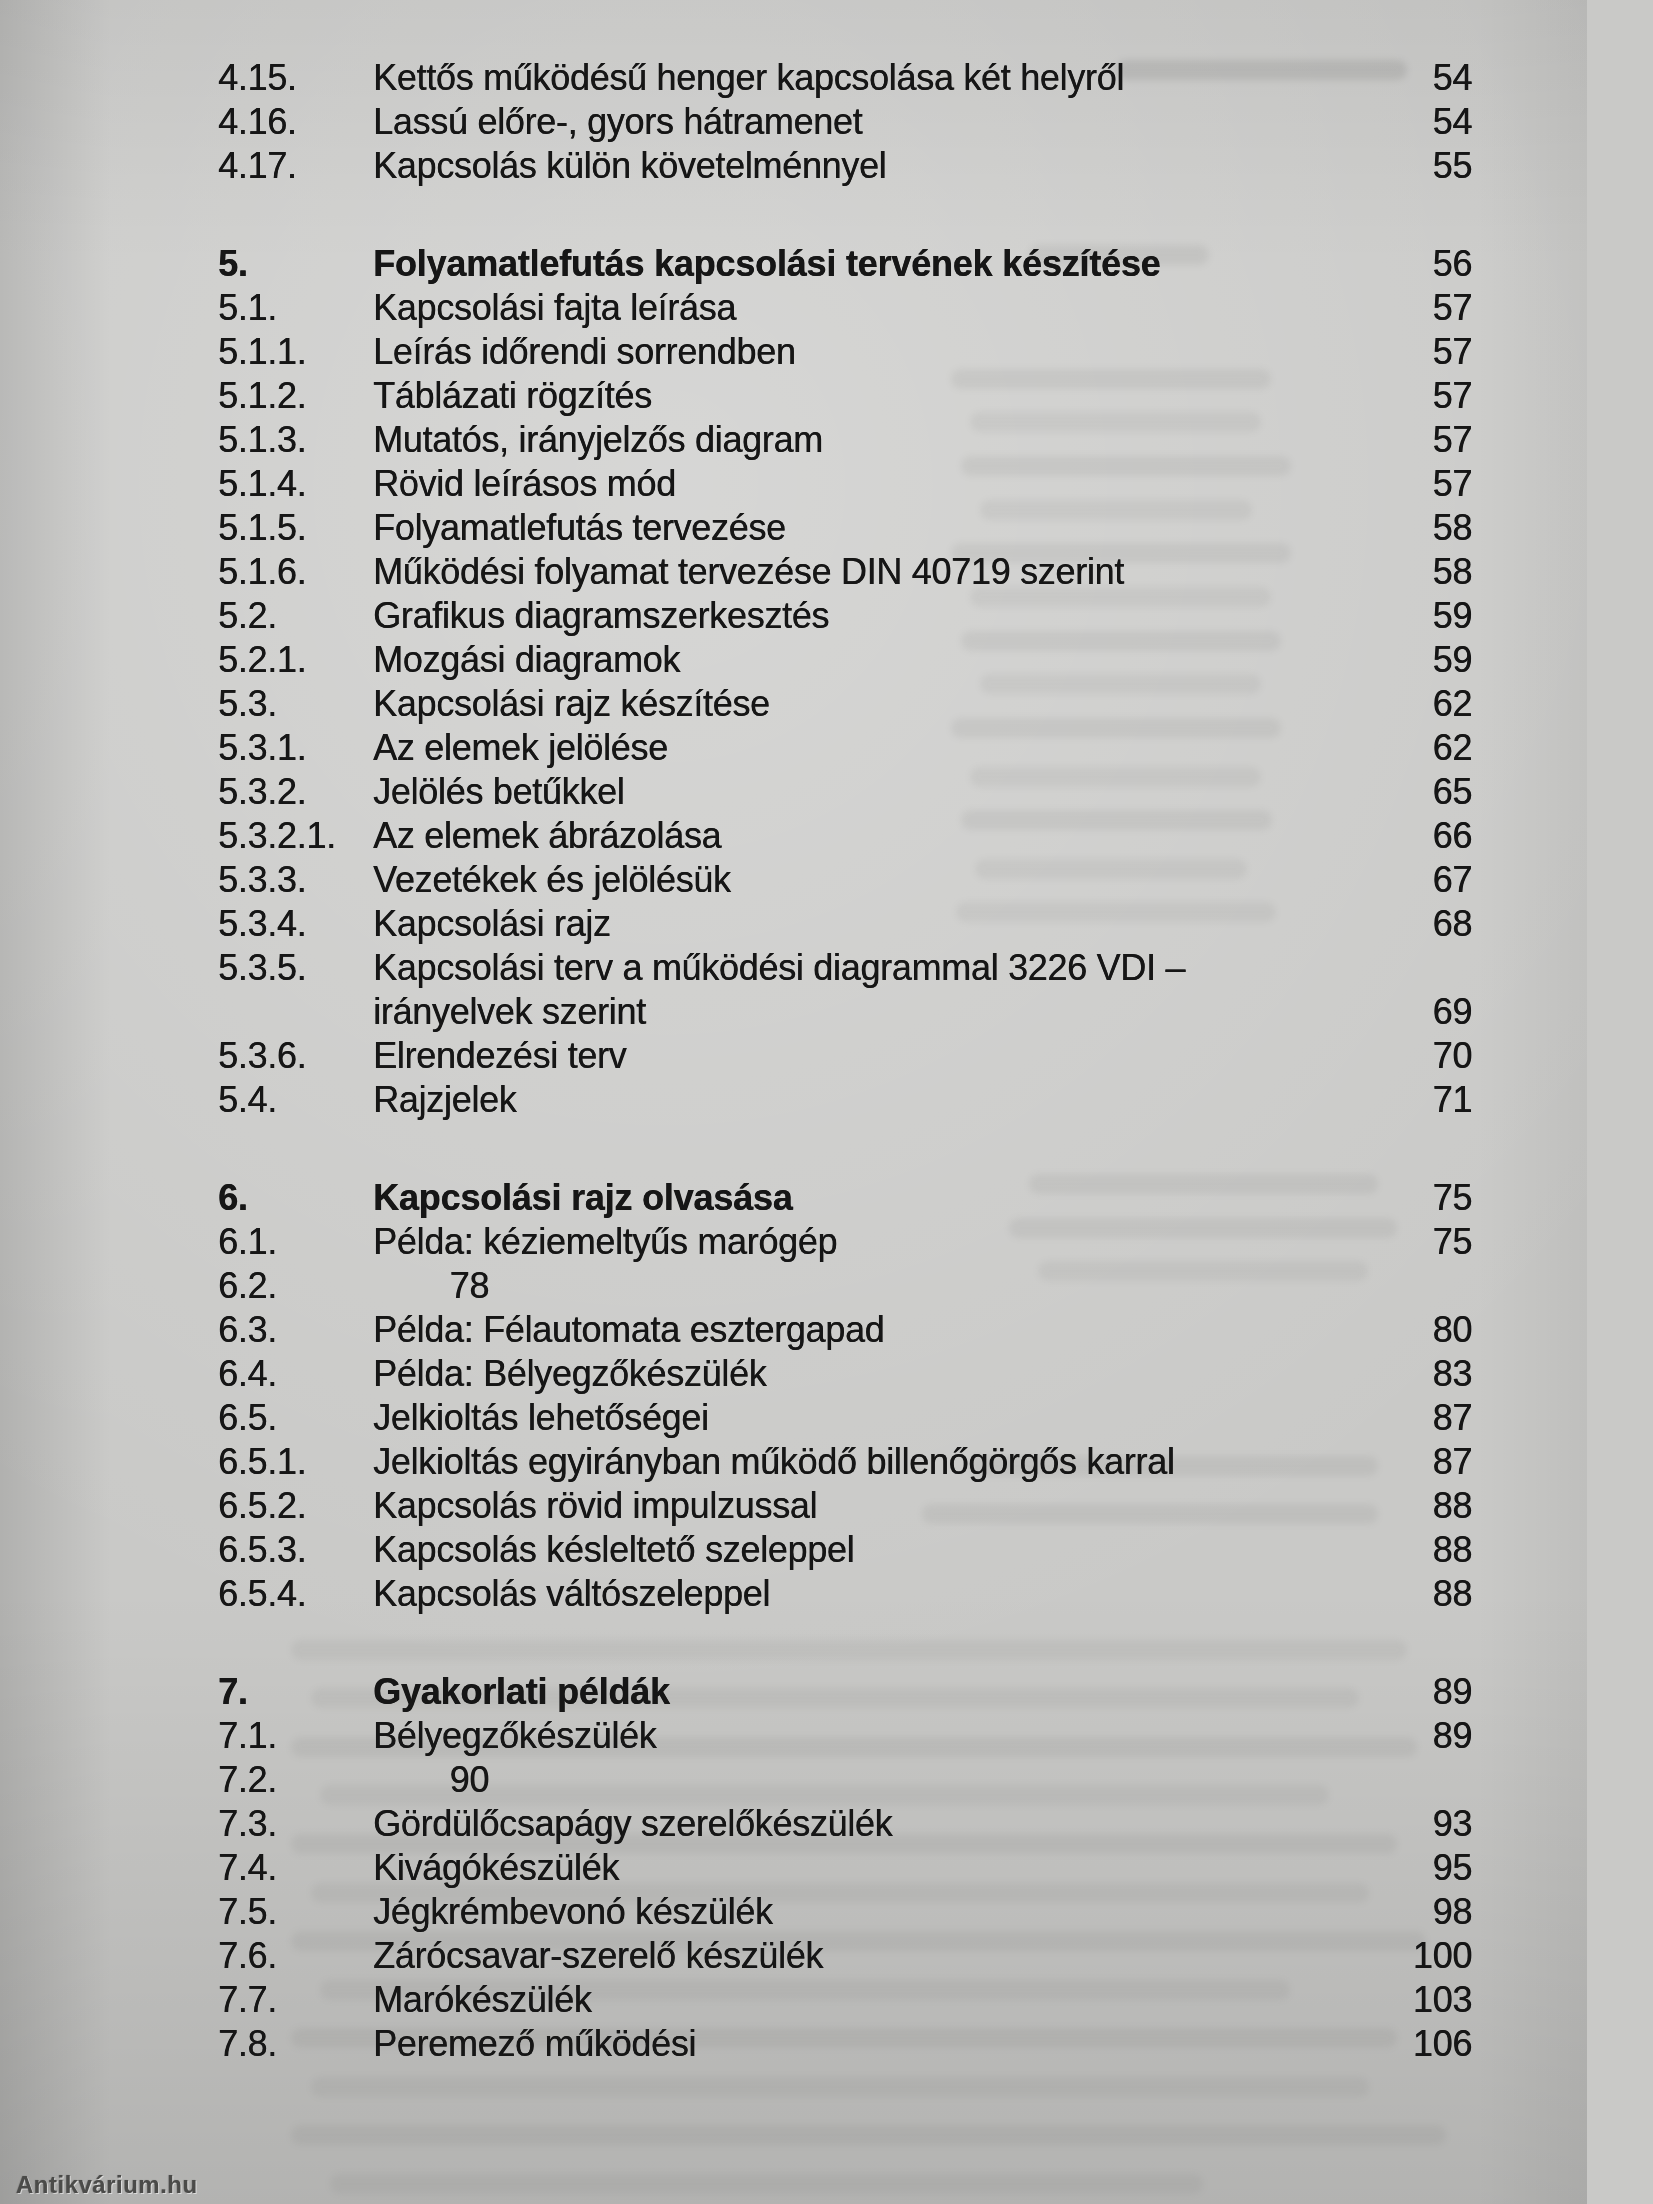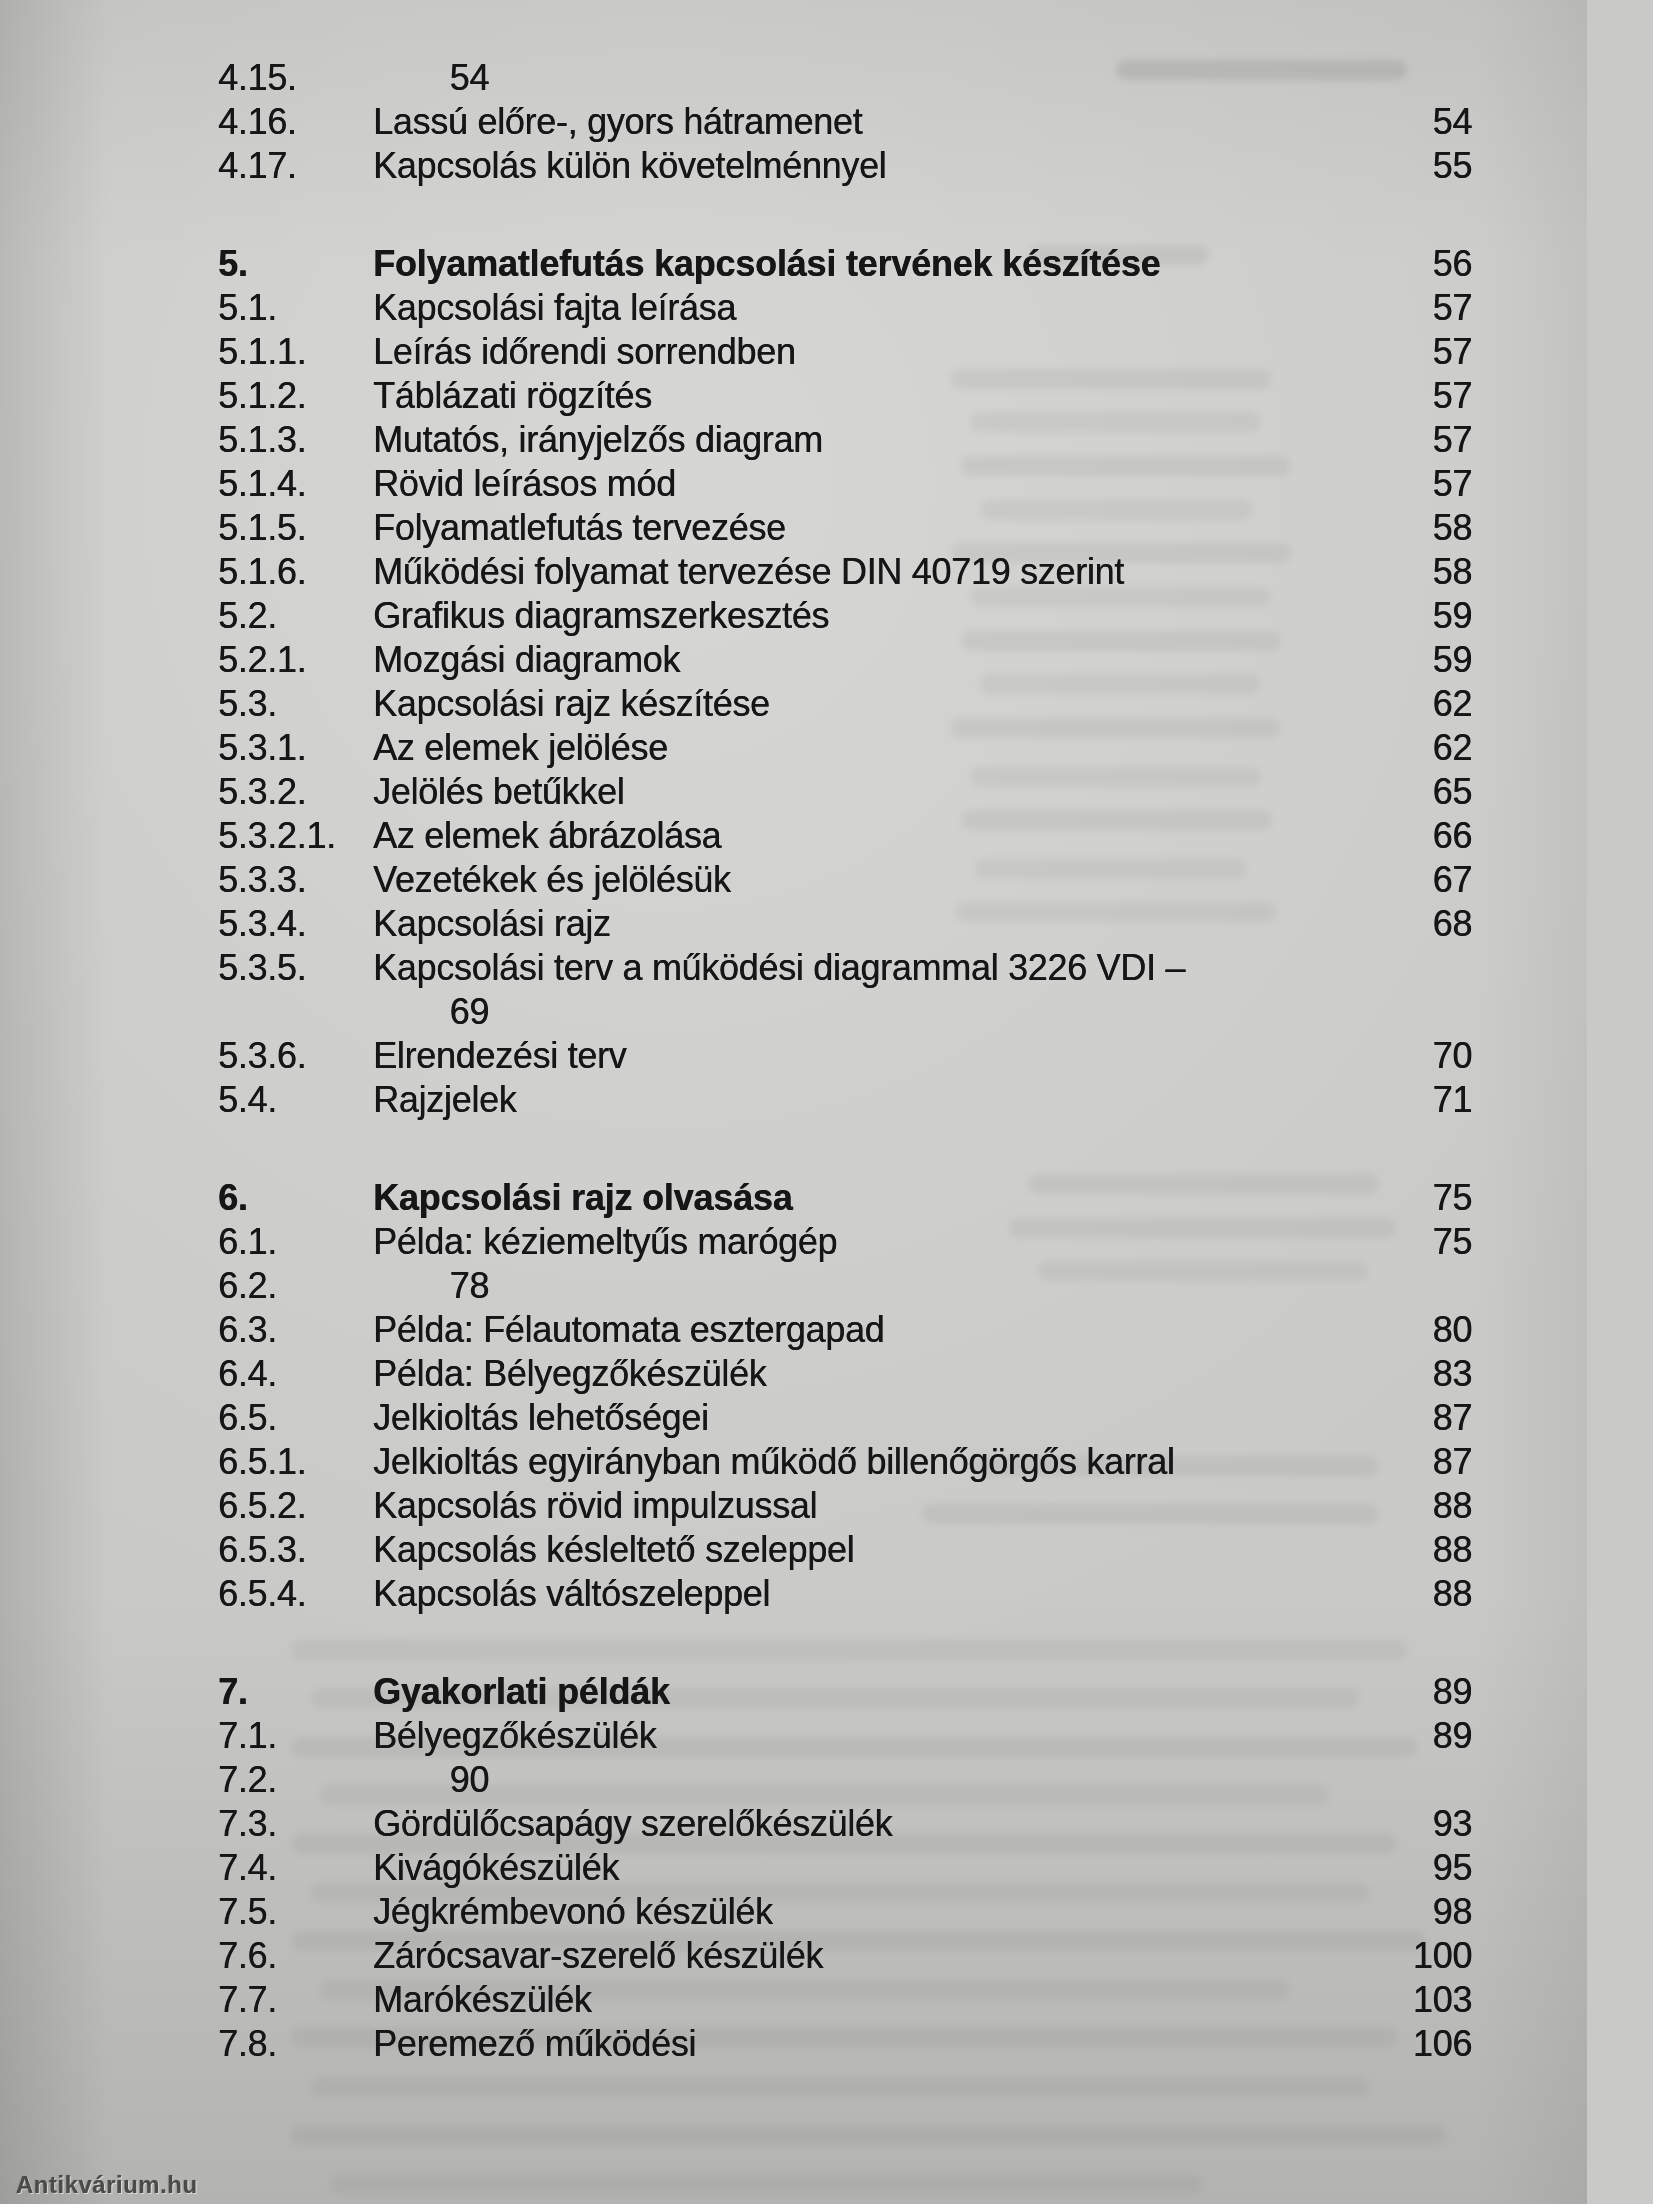--- a/index.html
+++ b/index.html
@@ -76,20 +76,21 @@
       <div class="ghost-line" style="left: 291px; top: 1931px; width: 1135px; opacity: 0.09;"></div>
       <div class="ghost-line" style="left: 320px; top: 1980px; width: 970px; opacity: 0.08;"></div>
       <div class="ghost-line" style="left: 291px; top: 2028px; width: 1106px; opacity: 0.09;"></div>
       <div class="ghost-line" style="left: 311px; top: 2077px; width: 1058px; opacity: 0.08;"></div>
       <div class="ghost-line" style="left: 291px; top: 2125px; width: 1155px; opacity: 0.09;"></div>
       <div class="ghost-line" style="left: 330px; top: 2174px; width: 873px; opacity: 0.08;"></div>
     </div>
   <main class="toc" id="toc">
       <div class="row">
     <span class="num">4.15.</span>
+    <span class="title">Kettős működésű henger kapcsolása két helyről</span>
     <span class="pagenum">54</span>
   </div>
       <div class="row">
     <span class="num">4.16.</span>
     <span class="title">Lassú előre-, gyors hátramenet</span>
     <span class="pagenum">54</span>
   </div>
       <div class="row">
     <span class="num">4.17.</span>
     <span class="title">Kapcsolás külön követelménnyel</span>
@@ -175,20 +176,21 @@
     <span class="title">Kapcsolási rajz</span>
     <span class="pagenum">68</span>
   </div>
       <div class="row">
     <span class="num">5.3.5.</span>
     <span class="title">Kapcsolási terv a működési diagrammal 3226 VDI –</span>
     <span class="pagenum"></span>
   </div>
       <div class="row">
     <span class="num"></span>
+    <span class="title">irányelvek szerint</span>
     <span class="pagenum">69</span>
   </div>
       <div class="row">
     <span class="num">5.3.6.</span>
     <span class="title">Elrendezési terv</span>
     <span class="pagenum">70</span>
   </div>
       <div class="row">
     <span class="num">5.4.</span>
     <span class="title">Rajzjelek</span>

